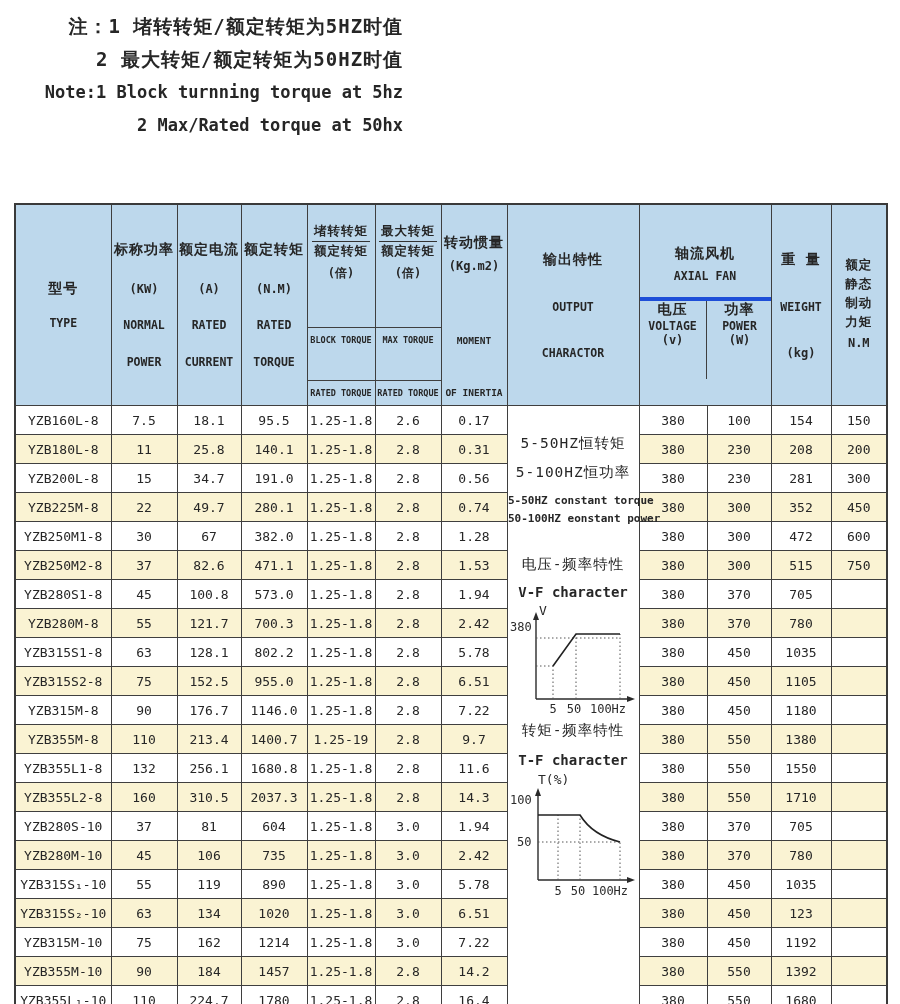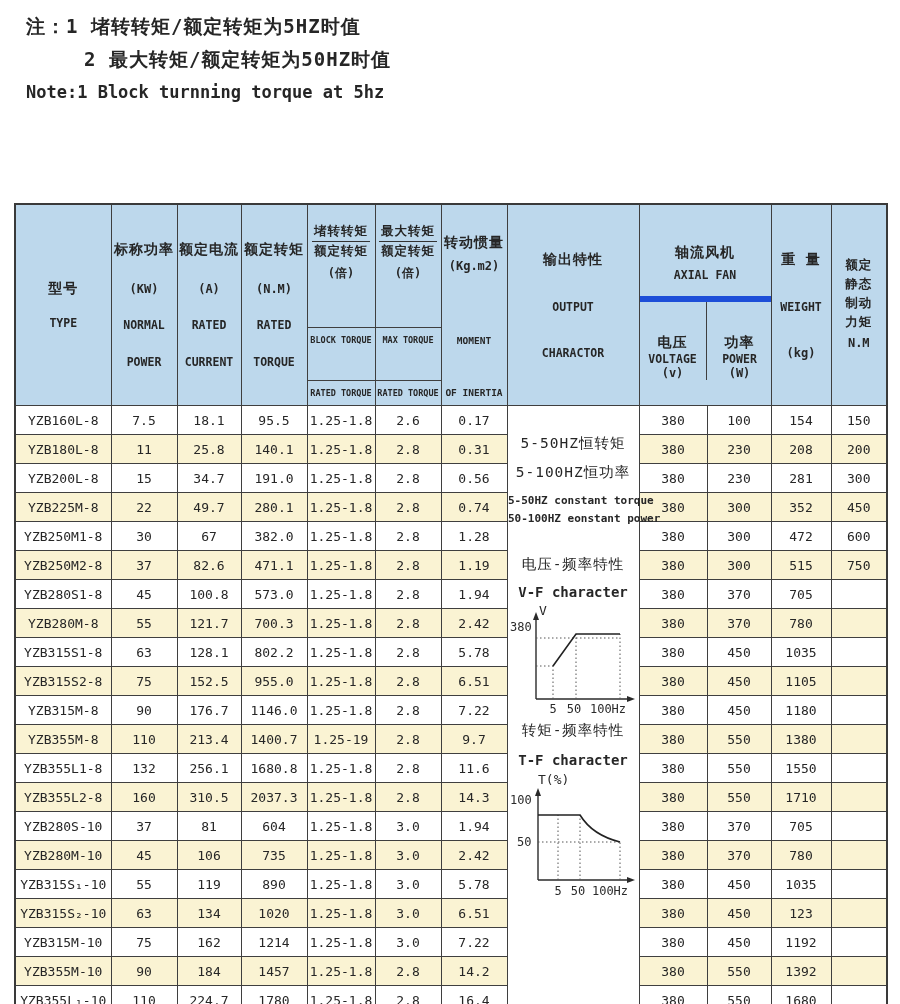--- a/index.html
+++ b/index.html
@@ -2,21 +2,21 @@
 <html><head>
 <meta charset="utf-8">
 <style>
   html,body{margin:0;padding:0;background:#ffffff;}
   body{
     width:900px;height:1004px;position:relative;overflow:hidden;
     font-family:"DejaVu Sans Mono","Liberation Mono",monospace;
     color:#262626;
   }
   
-  .notes{position:absolute;left:26px;top:10px;line-height:33px;white-space:nowrap;}
+  .notes{position:absolute;left:38px;top:10px;line-height:33px;white-space:nowrap;text-align:right;}
   .note-zh{font-size:19px;font-weight:700;letter-spacing:1px;}
   .note-zh.indent{padding-left:58px;}
   .note-en{font-size:17px;font-weight:600;padding-left:0px;letter-spacing:0px;}
   .note-en.indent{padding-left:92px;}
 
   
   .spec-table{
     position:absolute;left:14px;top:203px;
     border-collapse:collapse;table-layout:fixed;width:872px;
     border:2px solid #3a3a3a;
@@ -34,23 +34,23 @@
   
   .frac-top{height:94px;display:flex;flex-direction:column;justify-content:center;align-items:center;gap:7px;}
   .frac .num{display:block;border-bottom:1.5px solid #333;padding:1px 2px 2px;}
   .frac .den{display:block;padding-top:1px;}
   .frac{font-size:12.5px;font-weight:700;letter-spacing:1px;line-height:1.25;}
   .sub-row{height:24px;display:flex;align-items:center;justify-content:center;
            font-size:8.5px;font-weight:700;white-space:nowrap;margin-top:28px;}
   .sub-row.bordered{border-top:1px solid #3f3f3f;}
 
   
-  .fan-top{height:66px;border-bottom:6px solid #1d4ed8;display:flex;flex-direction:column;justify-content:center;gap:6px;}
+  .fan-top{height:66px;border-bottom:4px solid #1d4ed8;display:flex;flex-direction:column;justify-content:center;gap:6px;}
   .fan-sub{display:flex;height:78px;}
-  .fan-col{flex:0 0 66px;display:flex;flex-direction:column;justify-content:flex-end;align-items:center;}
+  .fan-col{flex:0 0 66px;display:flex;flex-direction:column;justify-content:flex-start;align-items:center;}
   .fan-col.first{flex:0 0 66px;border-right:1px solid #3f3f3f;}
 
   
   tbody td{height:28px;font-size:13px;letter-spacing:0;}
   tbody tr.plain td{background:#ffffff;}
   tbody tr.alt td{background:#faf3d3;}
   tbody td.output-cell{background:#ffffff !important;vertical-align:top;}
 
   
   .output-panel{width:130px;margin:0 auto;text-align:center;}
@@ -67,20 +67,21 @@
   .op-tf-en{margin-top:12px;font-size:14px;}
   svg text{font-family:"DejaVu Sans Mono","Liberation Mono",monospace;fill:#2a2a2a;}
 </style>
 </head>
 <body>
 
 <div class="notes">
   <div class="note-zh">注：1 堵转转矩/额定转矩为5HZ时值</div>
   <div class="note-zh indent">2 最大转矩/额定转矩为50HZ时值</div>
   <div class="note-en">Note:1 Block turnning torque at 5hz</div>
+  <div class="note-en indent">2 Max/Rated torque at 50hx</div>
 </div>
 
 <table class="spec-table">
   <colgroup>
     <col style="width:96px">
       <col style="width:66px">
       <col style="width:64px">
       <col style="width:66px">
     <col style="width:68px">
       <col style="width:66px">
@@ -320,21 +321,21 @@
     <td>472</td>
     <td>600</td>
   </tr>
       <tr class="alt">
     <td>YZB250M2-8</td>
     <td>37</td>
     <td>82.6</td>
     <td>471.1</td>
     <td>1.25-1.8</td>
     <td>2.8</td>
-    <td>1.19</td>
+    <td>1.53</td>
     <td>380</td>
     <td>300</td>
     <td>515</td>
     <td>750</td>
   </tr>
       <tr class="plain">
     <td>YZB280S1-8</td>
     <td>45</td>
     <td>100.8</td>
     <td>573.0</td>

